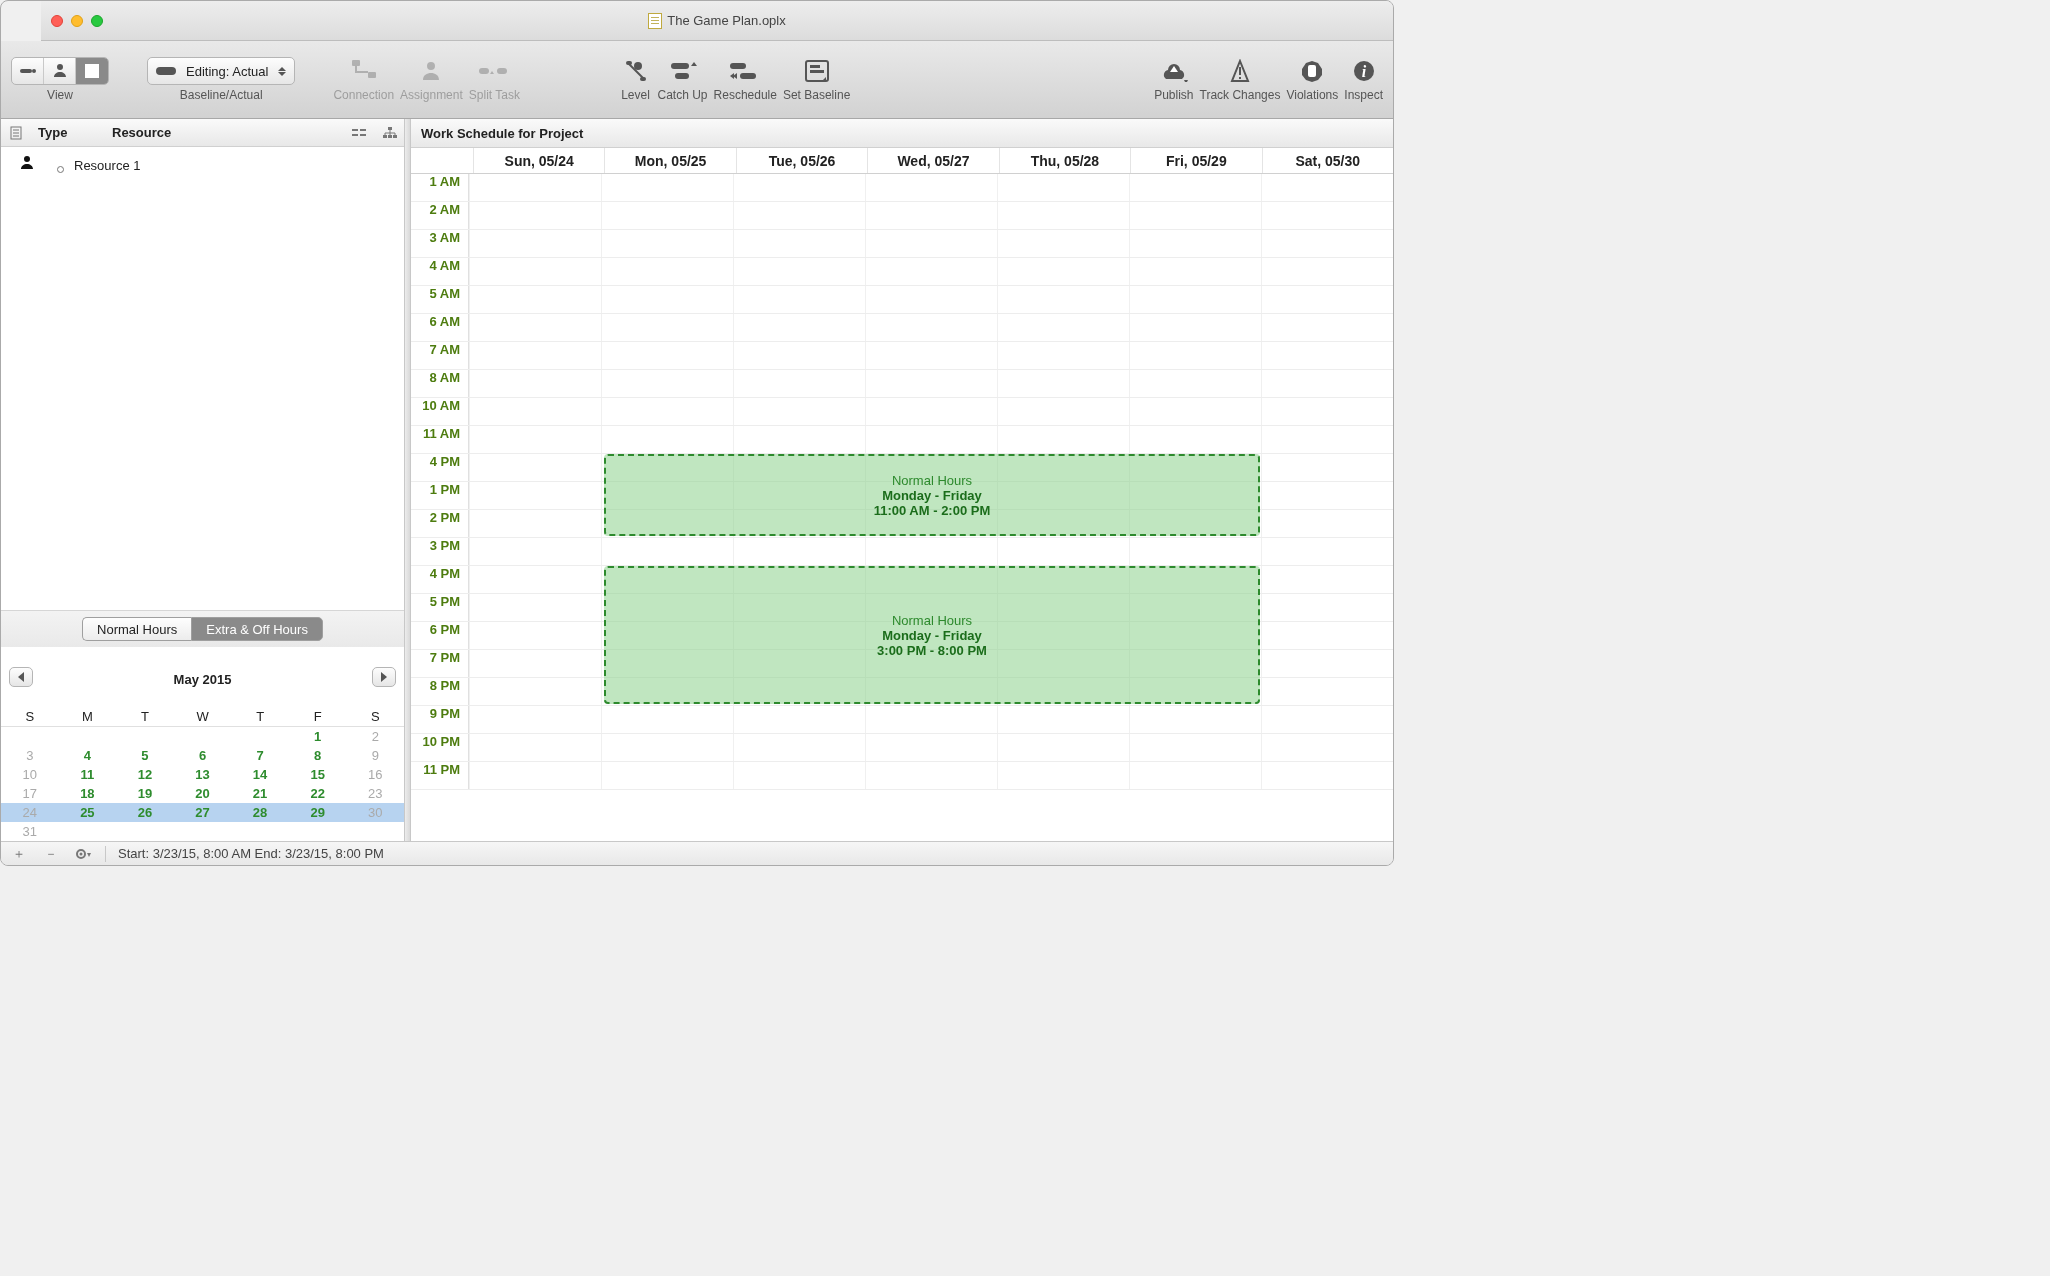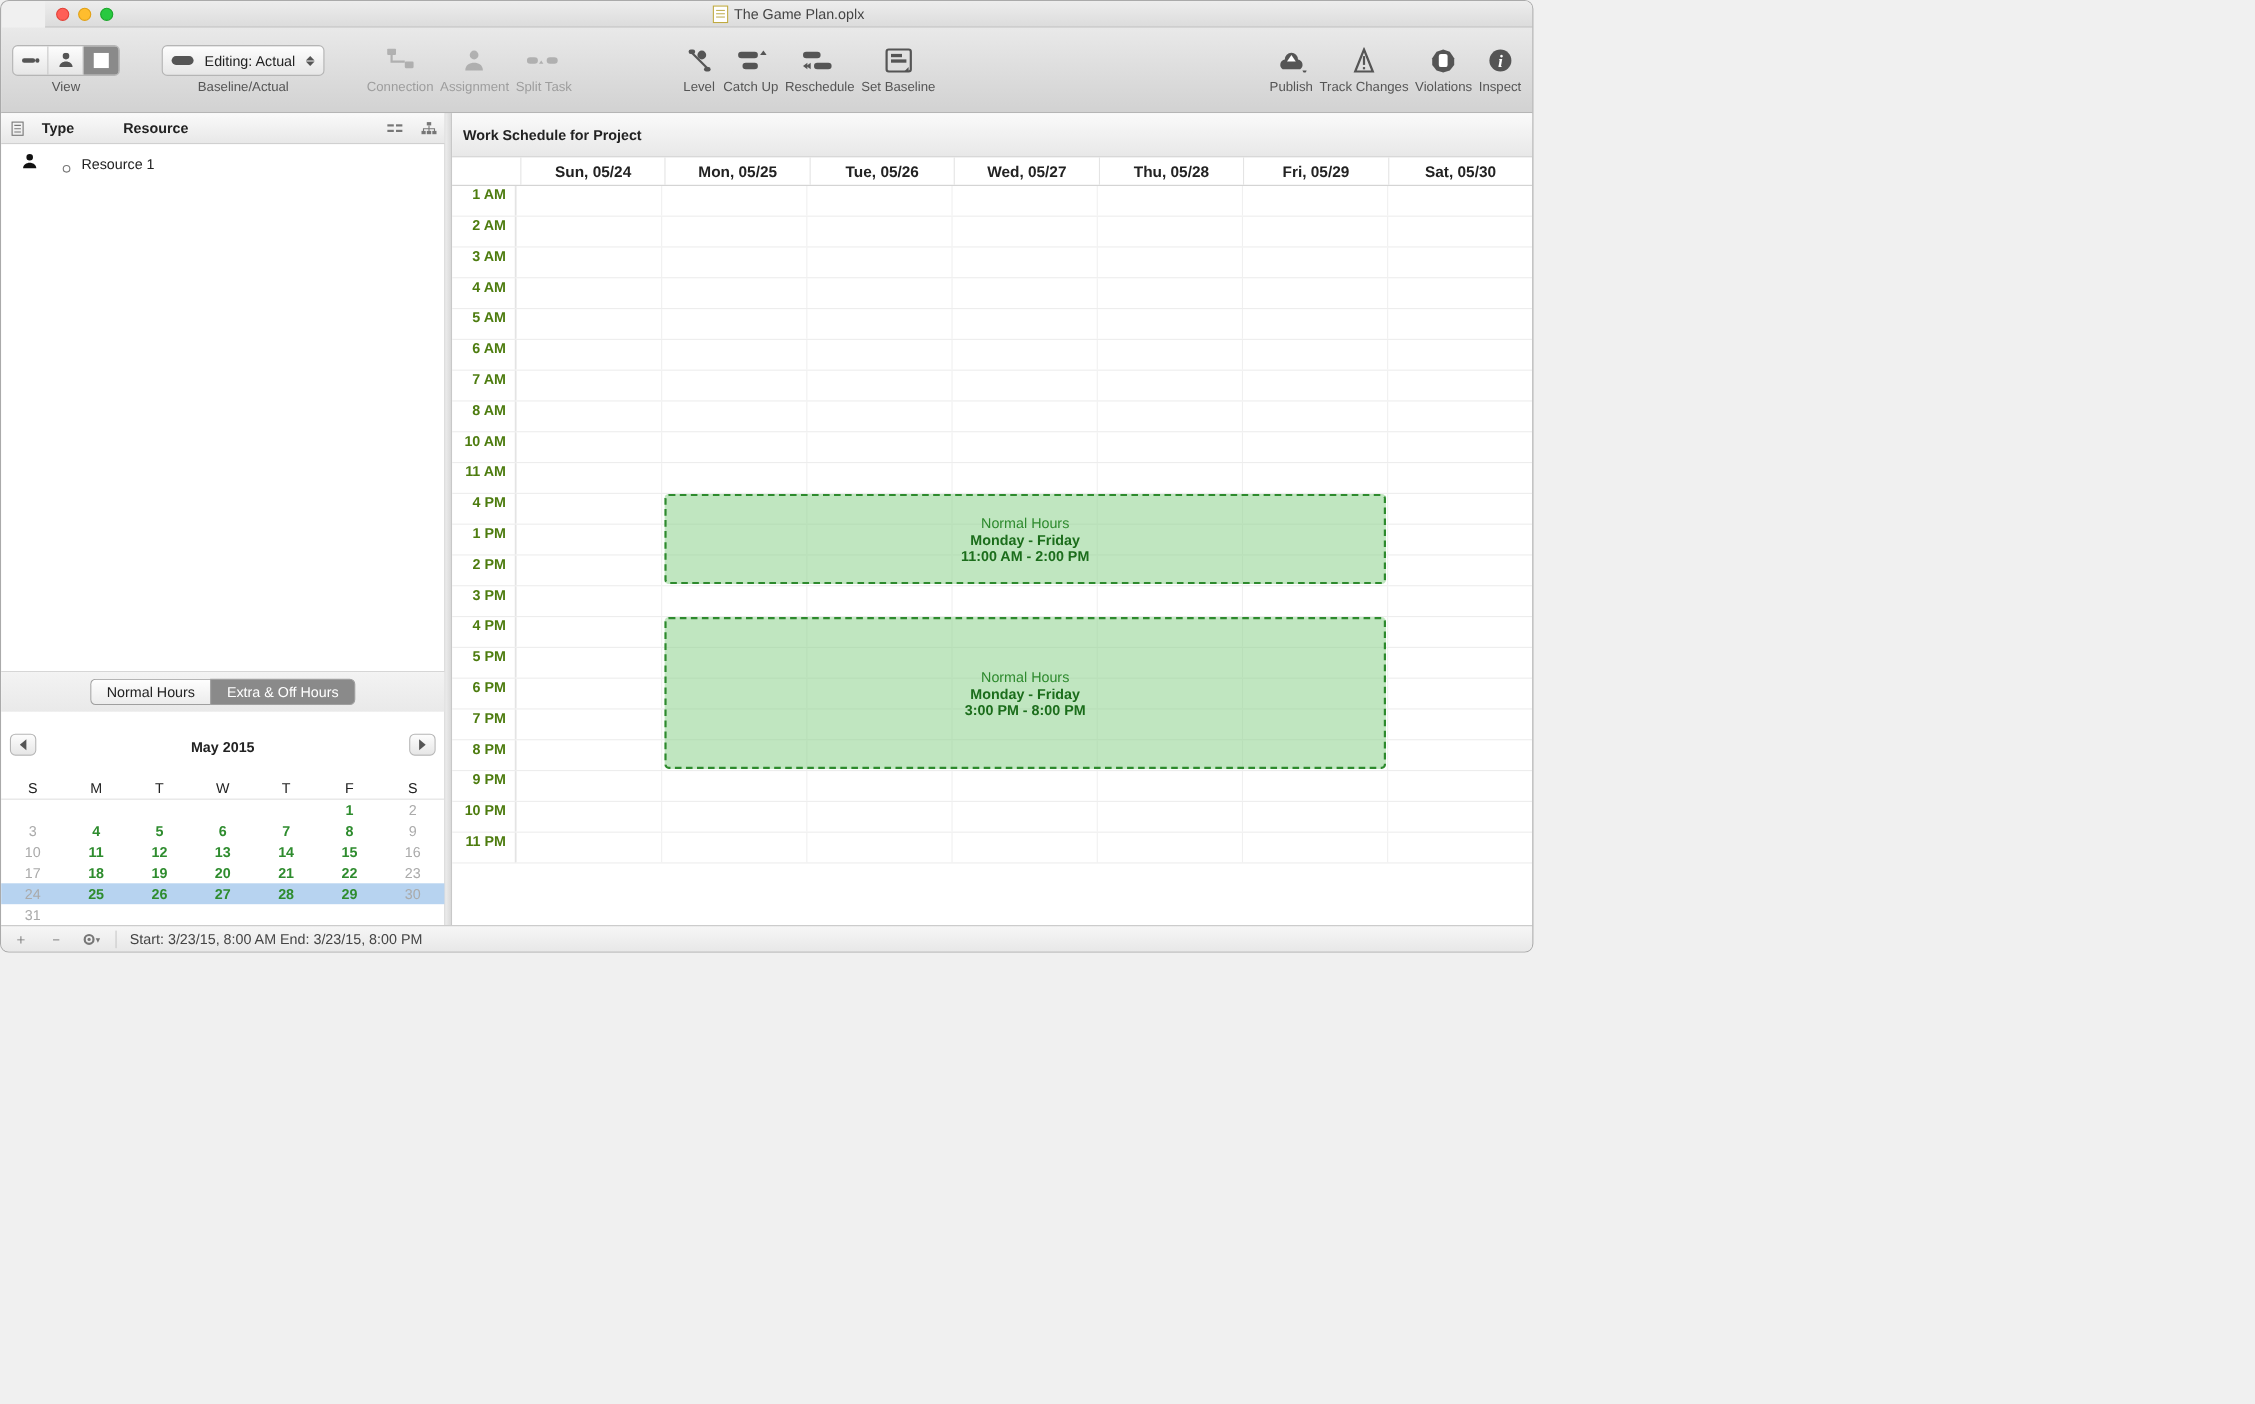--- a/index.html
+++ b/index.html
@@ -12,21 +12,21 @@
   height: 866px;
   border: 1px solid #aaa;
   border-radius: 8px;
   overflow: hidden;
   display: flex;
   flex-direction: column;
 }
 
 
 .titlebar {
-  height: 24px;
+  height: 40px;
   display: flex;
   align-items: center;
   background: linear-gradient(#ededed, #dcdcdc);
   border-bottom: 1px solid #bdbdbd;
   position: relative;
   margin-left: 40px;
 }
 .traffic-lights { display: flex; gap: 8px; margin-left: 10px; }
 .tl { width: 12px; height: 12px; border-radius: 50%; }
 .tl.red { background: #ff5f57; border: 1px solid #e24238; }
@@ -141,21 +141,21 @@
 .cal-grid .wk div.gray { color: #aaa; }
 .cal-grid .wk div.green { color: #2e8c2e; font-weight: 600; }
 .cal-grid .wk.sel { background: #b7d3f0; }
 
 
 .splitter { width: 6px; background: linear-gradient(90deg,#ececec,#d9d9d9); border-right:1px solid #c8c8c8; cursor: col-resize; }
 
 
 .rightpane { flex: 1; display: flex; flex-direction: column; background: #fff; min-height: 0; }
 .sched-title {
-  height: 40px; background: linear-gradient(#fafafa,#e8e8e8);
+  height: 29px; background: linear-gradient(#fafafa,#e8e8e8);
   border-bottom: 1px solid #d0d0d0; display:flex; align-items:center;
   padding: 0 10px; font-weight: 600;
 }
 .day-header {
   height: 26px; display:flex; border-bottom: 1px solid #d0d0d0;
 }
 .day-header .timecol { width: 62px; }
 .day-header .daycol {
   flex: 1; text-align: right; font-weight: 600; font-size: 14px;
   display:flex; align-items:center; justify-content:center;

